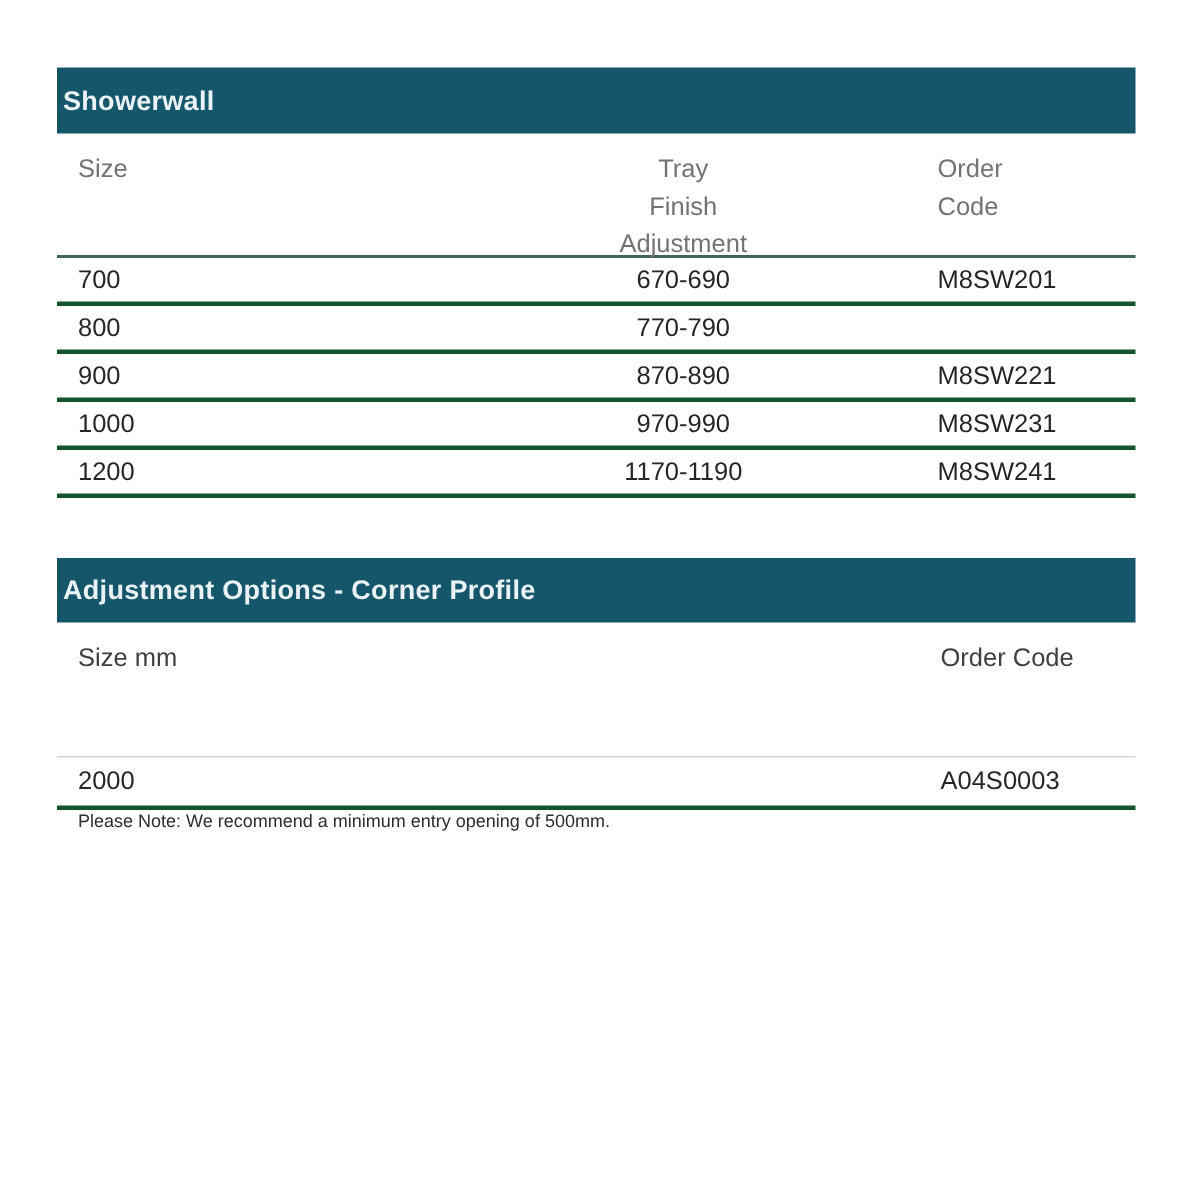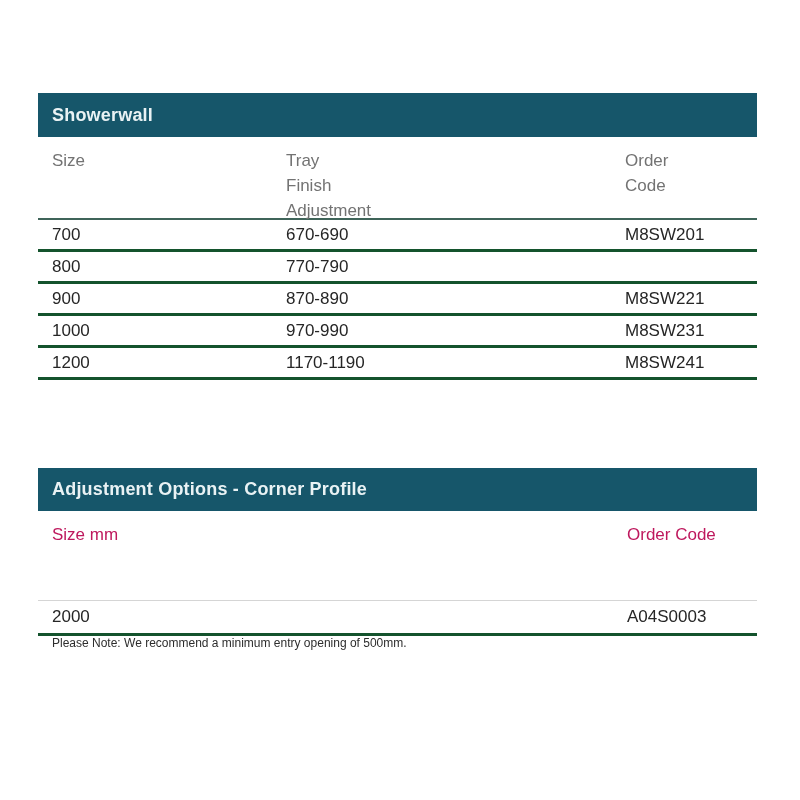--- a/index.html
+++ b/index.html
@@ -19,60 +19,59 @@
     top: 45px;
     width: 719px;
   }
   .bar {
     height: 44px;
     background: #16566;
     background: #16566a;
     color: #e9f2f4;
     display: flex;
     align-items: center;
-    padding-left: 14px;
+    padding-left: 4px;
     font-size: 18px;
     font-weight: 600;
     letter-spacing: 0.2px;
-    margin-top: 48px;
   }
   .bar2 { height: 43px; }
   .head {
     display: flex;
     padding: 11px 0 0 14px;
     height: 83px;
     border-bottom: 2px solid #3f6459;
     font-size: 17px;
     line-height: 25px;
     color: #737373;
   }
   .head .cell, .row .cell { white-space: pre-line; }
   .t1-c1 { width: 234px; }
-  .t1-c2 { width: 339px; }
+  .t1-c2 { width: 339px; text-align: center; }
   .t1-c3 { flex: 1; }
   .t2-c1 { width: 575px; }
   .t2-c2 { flex: 1; }
   .row {
     display: flex;
     align-items: center;
     height: 32px;
     padding-left: 14px;
     border-bottom: 3px solid #14532d;
     font-size: 17px;
     color: #262626;
   }
   .gap { height: 40px; }
   .head2 {
     display: flex;
     padding: 11px 0 0 14px;
     height: 90px;
     border-bottom: 1px solid #d5d5d5;
     font-size: 17px;
     line-height: 25px;
-    color: #be185d;
+    color: #404040;
   }
   .row2 { height: 35px; }
   .note {
     padding-left: 14px;
     font-size: 12px;
     color: #2d2d2d;
   }
 </style>
 </head>
 <body>

